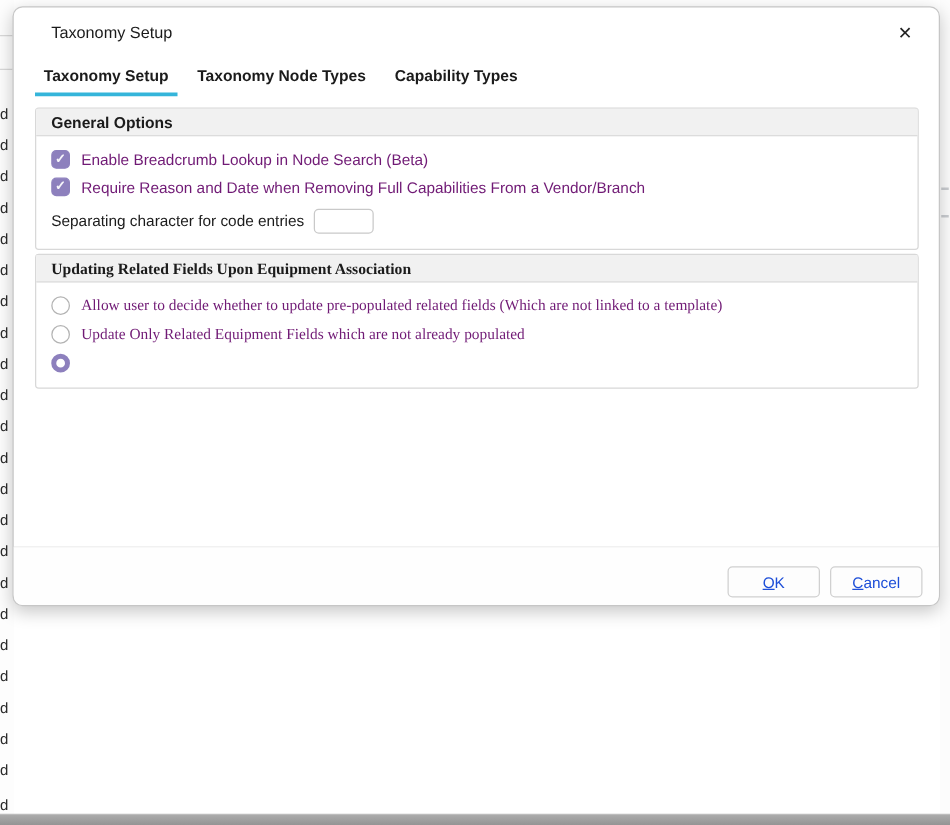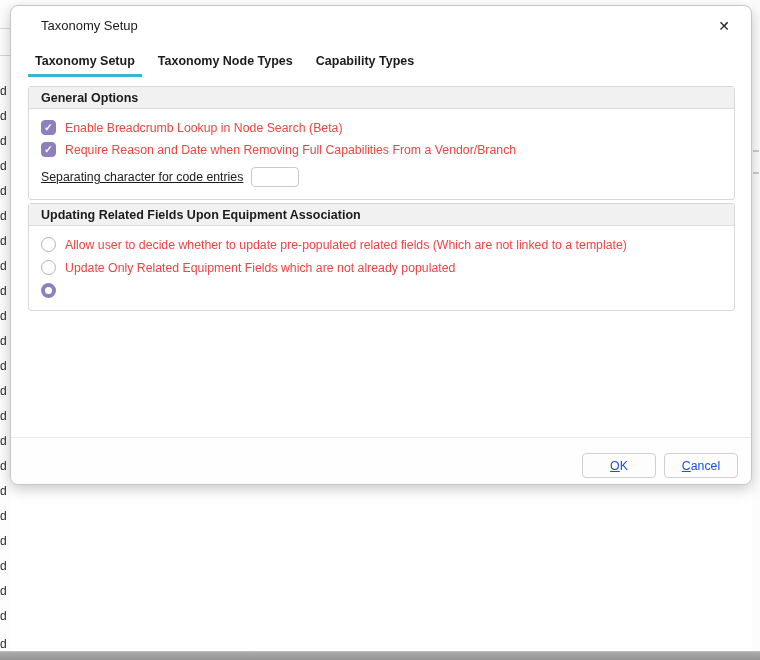--- a/index.html
+++ b/index.html
@@ -52,21 +52,21 @@
     padding: 2px 7px 6px 7px; border-bottom: 3px solid transparent; cursor: pointer;
     white-space: nowrap;
   }
   .tab.active { border-bottom-color: #35b5da; }
   
   .groupbox {
     position: absolute; left: 17px; width: 707px;
     border: 1px solid #d8d8d8; border-radius: 3px; background: #fff;
   }
   .groupbox.general  { top: 80px; }
-  .groupbox.updating { top: 197px; }
+  .groupbox.updating { top: 197px; font-family: Liberation Serif, serif; }
   .group-header {
     background: #f1f1f1; border-bottom: 1px solid #dcdcdc;
     padding: 4px 12px 4px 12px; height: 22px;
     font-size: 12.5px; font-weight: 700; color: #1b1b1b;
   }
   .group-body { padding: 11px 12px 12px 12px; }
   
   .opt-row {
     display: flex; align-items: center; gap: 9px;
     margin-bottom: 7px; cursor: pointer;
@@ -78,23 +78,23 @@
     display: flex; align-items: center; justify-content: center;
   }
   .checkbox .check-glyph {
     color: rgba(255,255,255,0.92); font-size: 10.5px; font-weight: 700; line-height: 1;
   }
   .radio {
     width: 15px; height: 15px; flex: 0 0 15px; border-radius: 50%;
     background: #ffffff; border: 1px solid #b3b3b3;
   }
   .radio.selected { border: 4.5px solid #8d80bd; }
-  .opt-label { font-size: 12.3px; color: #ef4444; }
-  
-  .sep-row { display: flex; align-items: center; gap: 8px; margin-top: 10px; text-decoration: underline; }
+  .opt-label { font-size: 12.3px; color: #701a75; }
+  
+  .sep-row { display: flex; align-items: center; gap: 8px; margin-top: 10px; }
   .sep-label { font-size: 12.3px; color: #1b1b1b; }
   .sep-input {
     width: 48px; height: 20px; border: 1px solid #c9c9c9; border-radius: 4px;
     font-family: "Liberation Sans", sans-serif; font-size: 12px; padding: 0 5px;
     outline: none; background: #fff;
   }
   
   .footer {
     position: absolute; left: 0; right: 0; bottom: 0; height: 47px;
     border-top: 1px solid #e7e7e7;

